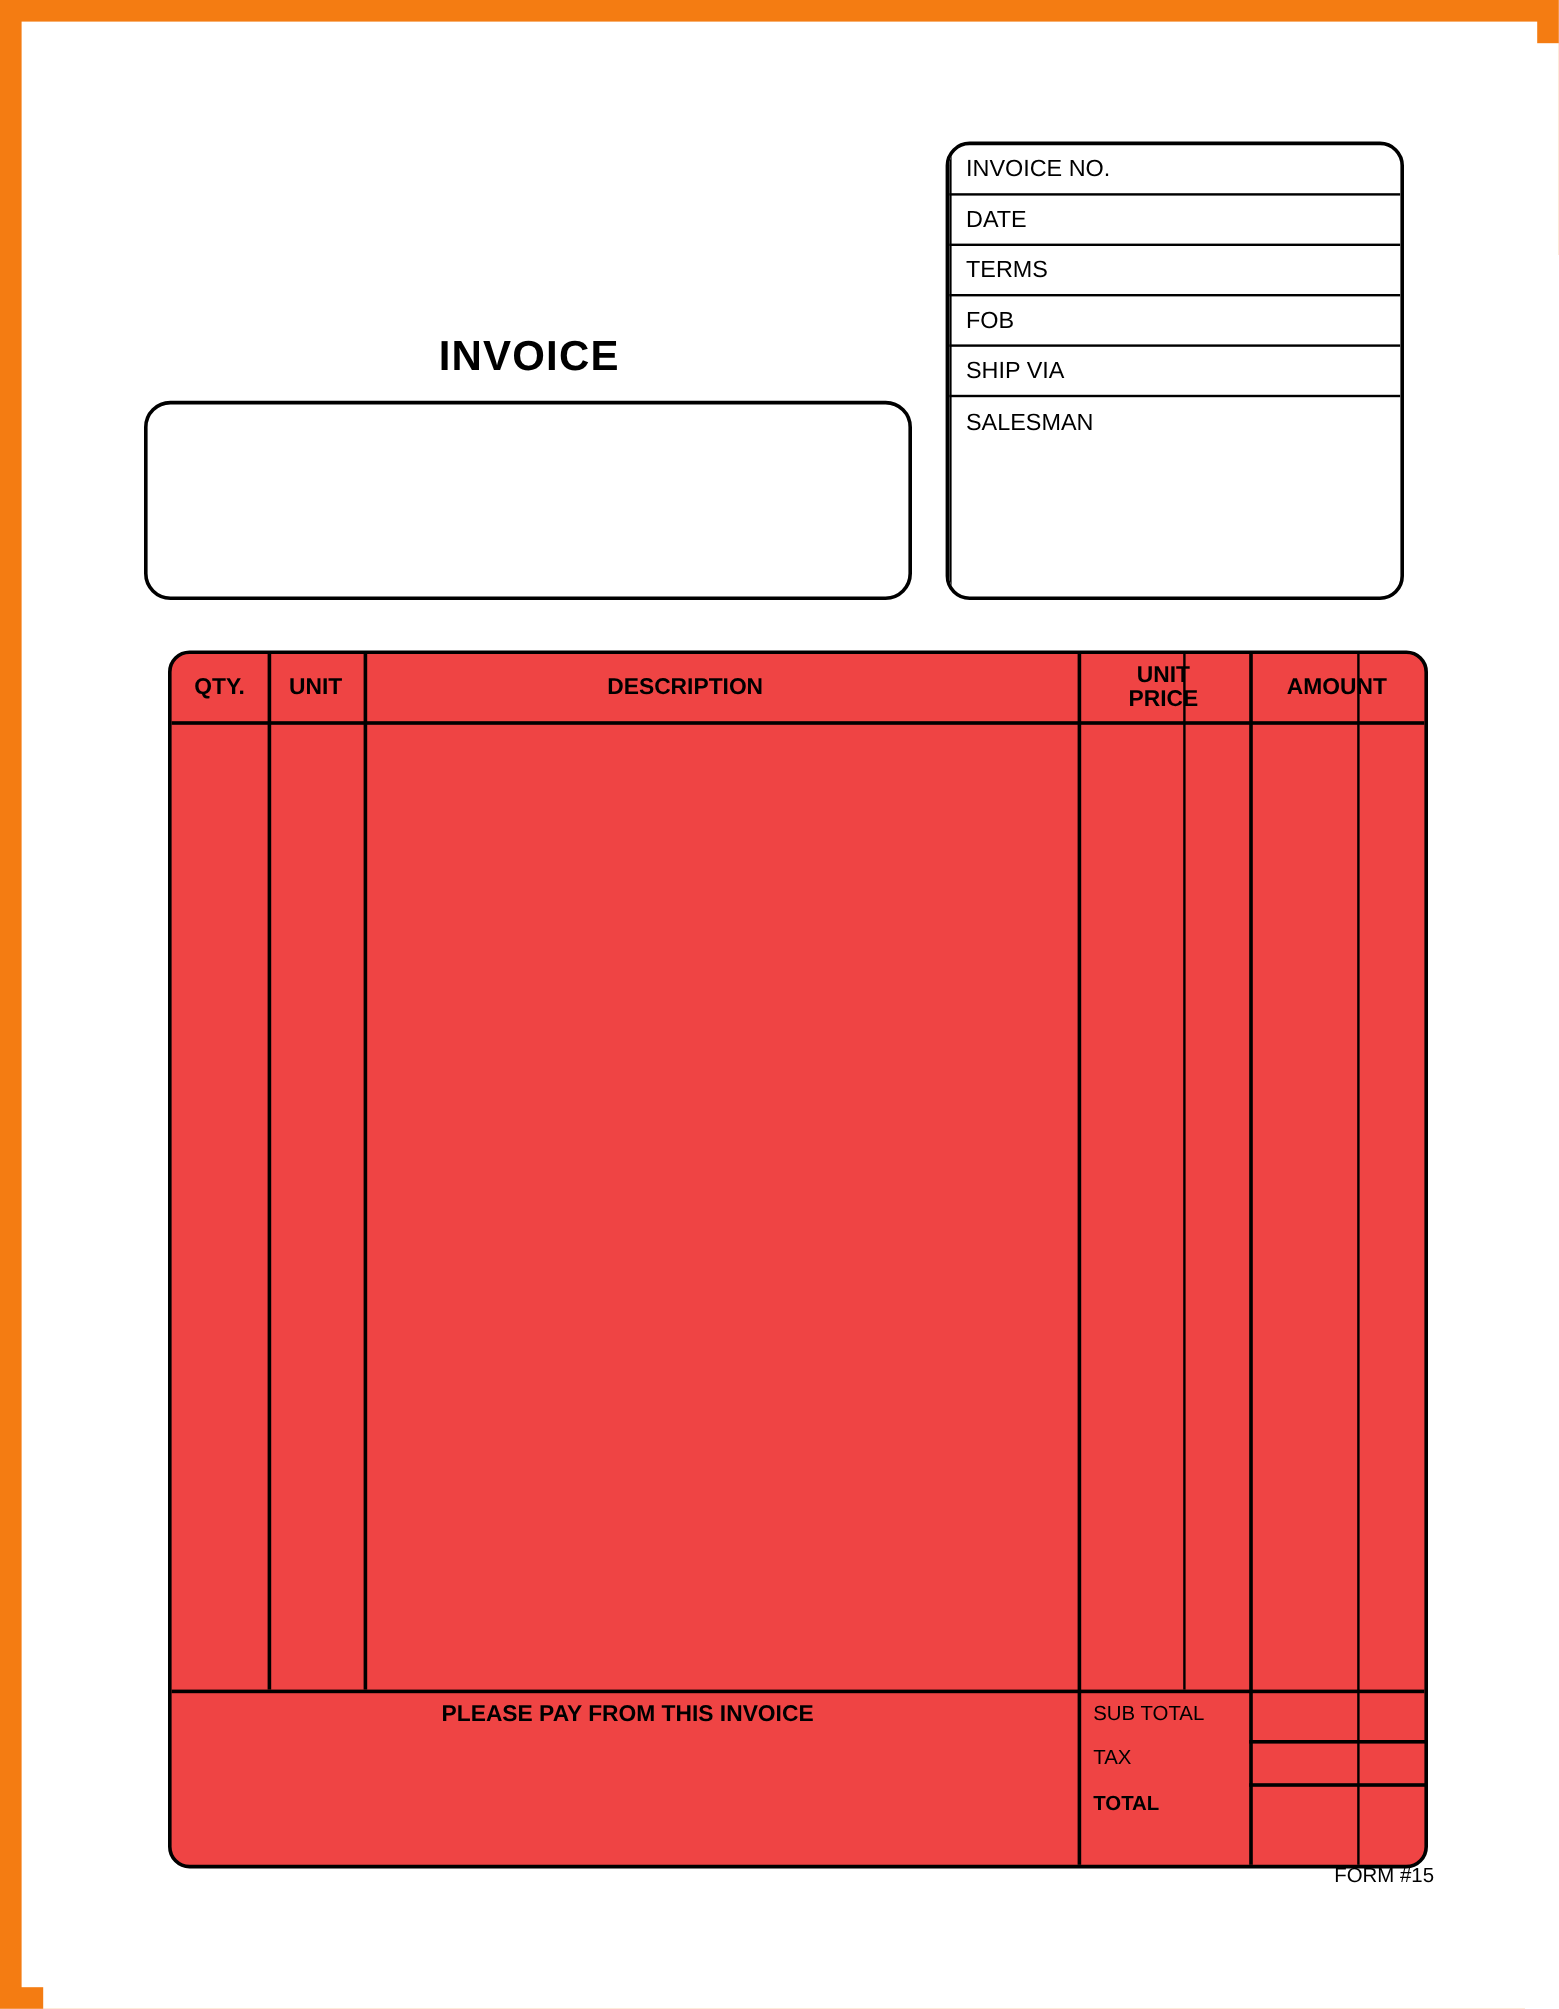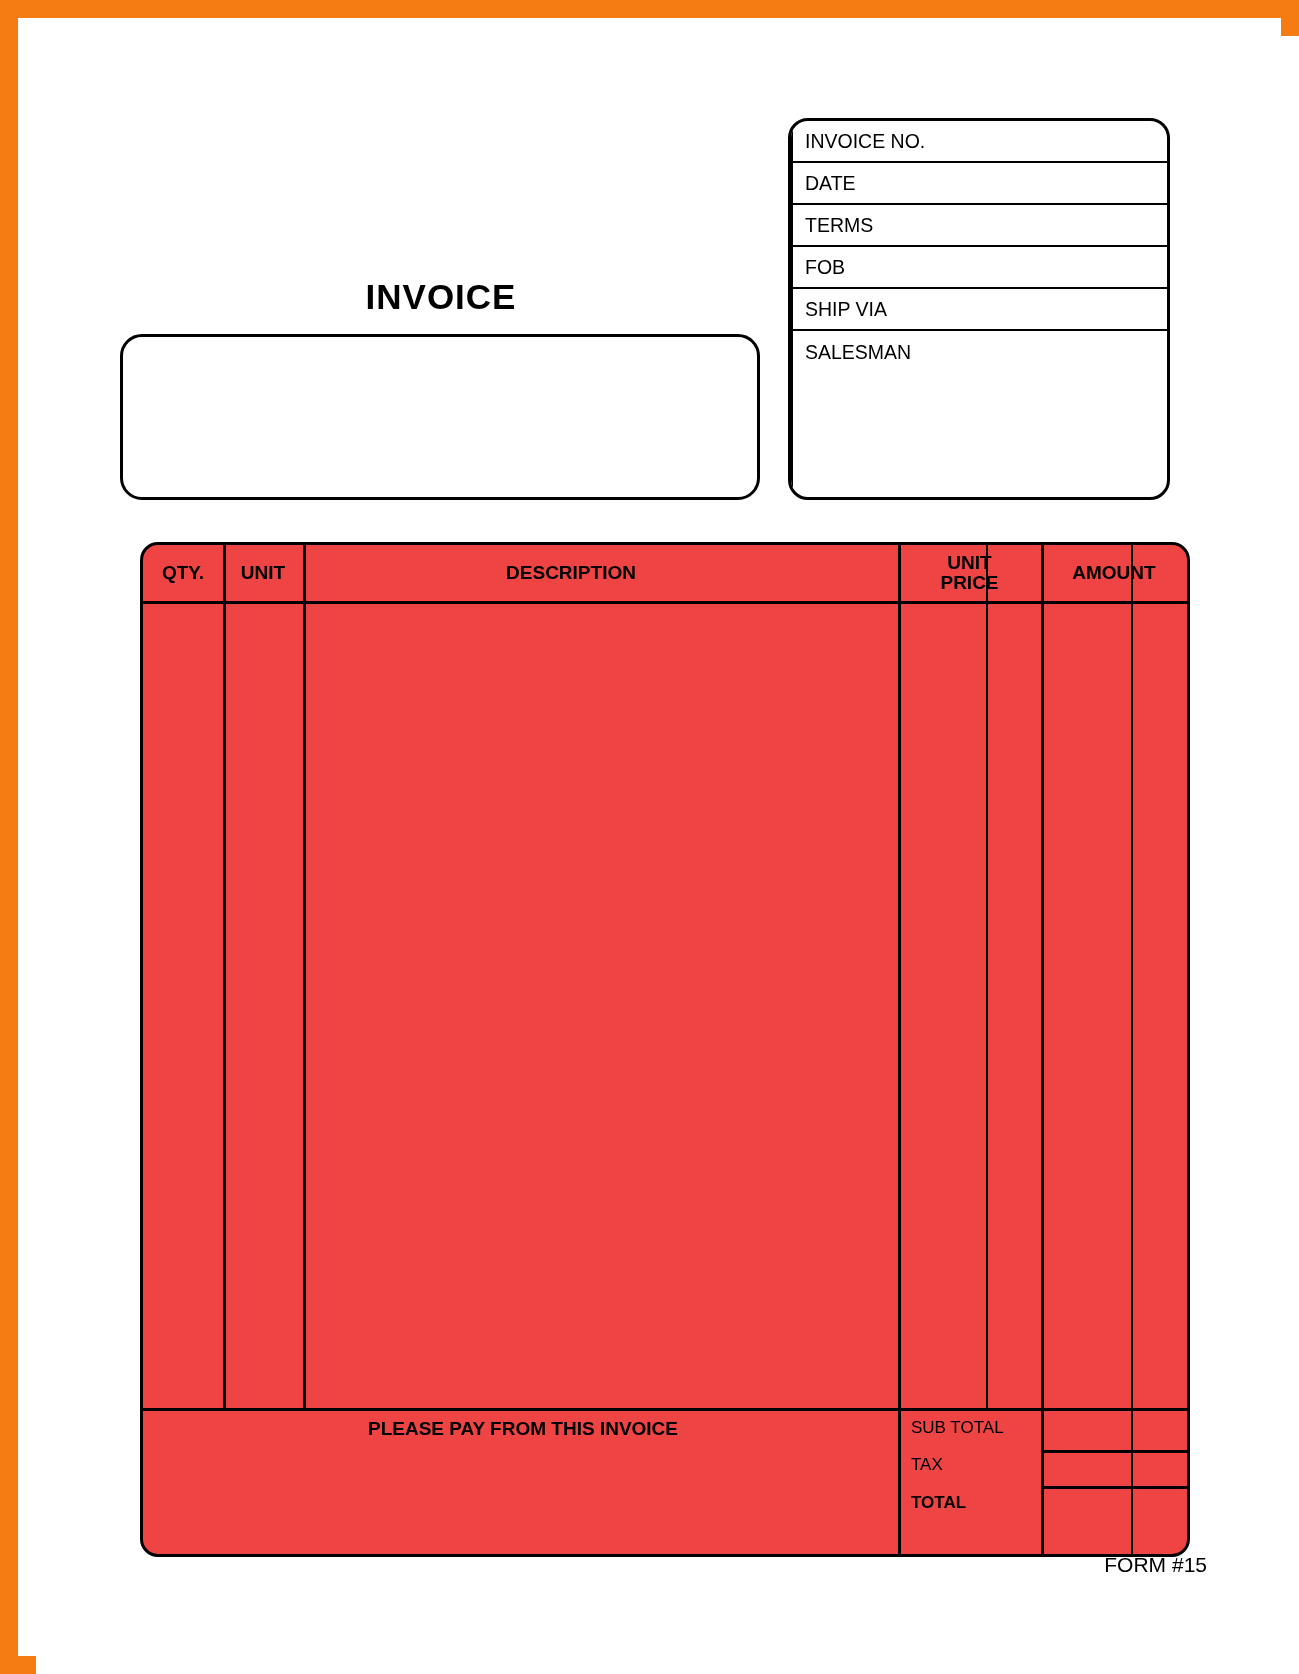--- a/index.html
+++ b/index.html
@@ -166,23 +166,23 @@
   }
   .tot-label.bold { font-weight: bold; }
   .tot-hline {
     position: absolute;
     height: 3px;
     background: #000;
   }
 
   .form-no {
     position: absolute;
-    right: 92px;
+    right: 104px;
     top: 1517px;
-    font-size: 21px;
+    font-size: 17px;
     color: #000;
     text-align: left;
   }
 </style>
 </head>
 <body>
 
 <div class="frame">
   <div class="sheet">
 

